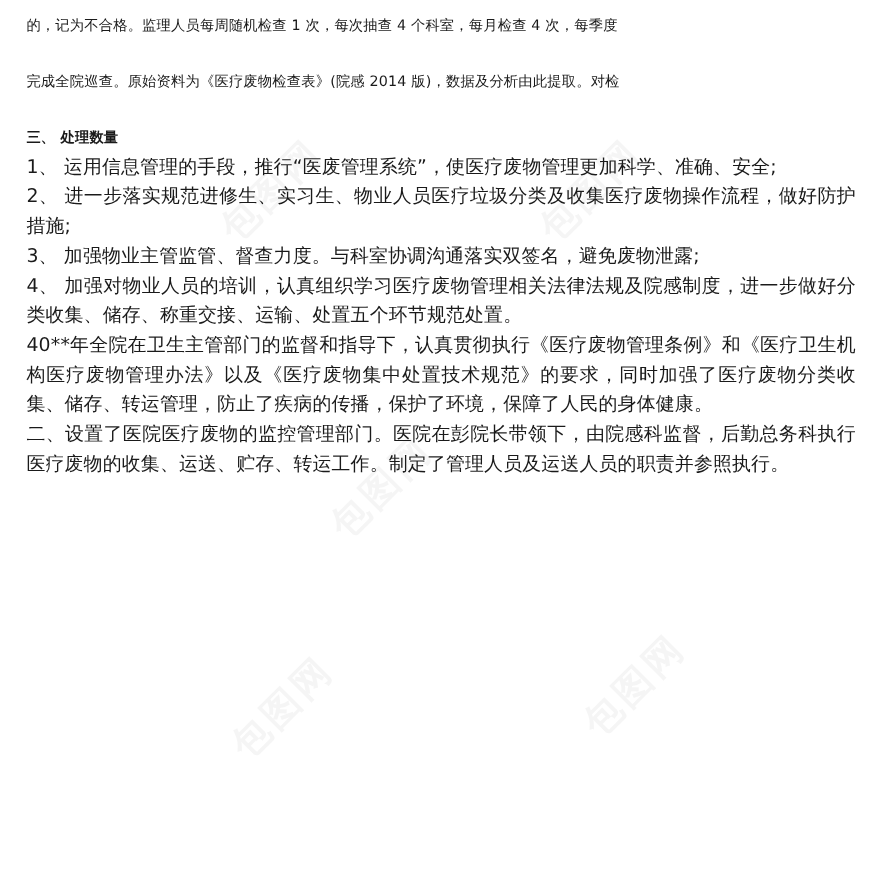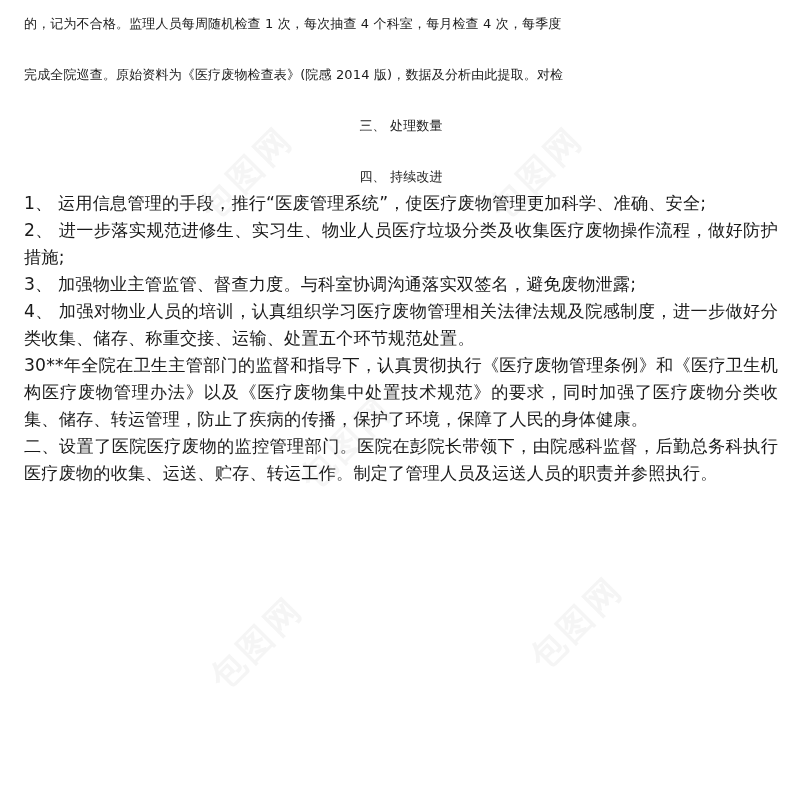--- a/index.html
+++ b/index.html
@@ -32,22 +32,21 @@
     margin-top: 24px;
   }
   .para {
     font-size: 17.2px;
     line-height: 27px;
     letter-spacing: 0.15px;
     text-align: justify;
     margin: 0;
   }
   .heading {
-    font-weight: normal;
-    text-align: center;
+    font-weight: bold;
   }
   .watermark {
     position: absolute;
     font-size: 34px;
     color: rgba(200, 200, 200, 0.18);
     transform: rotate(-45deg);
     pointer-events: none;
     white-space: nowrap;
     font-weight: bold;
     letter-spacing: 4px;
@@ -60,22 +59,21 @@
 <div class="watermark" style="left:480px; top:150px;">包图网</div>
 <div class="watermark" style="left:290px; top:420px;">包图网</div>
 <div class="watermark" style="left:200px; top:620px;">包图网</div>
 <div class="watermark" style="left:520px; top:600px;">包图网</div>
 
 <div class="page">
   <div class="line">的，记为不合格。监理人员每周随机检查 1 次，每次抽查 4 个科室，每月检查 4 次，每季度</div>
   <div class="line">完成全院巡查。原始资料为《医疗废物检查表》(院感 2014 版)，数据及分析由此提取。对检</div>
 
   <div class="line heading">三、  处理数量</div>
-  <div class="line heading">四、  持续改进</div>
 
   <p class="para">1、  运用信息管理的手段，推行“医废管理系统”，使医疗废物管理更加科学、准确、安全;</p>
   <p class="para">2、  进一步落实规范进修生、实习生、物业人员医疗垃圾分类及收集医疗废物操作流程，做好防护措施;</p>
   <p class="para">3、  加强物业主管监管、督查力度。与科室协调沟通落实双签名，避免废物泄露;</p>
   <p class="para">4、  加强对物业人员的培训，认真组织学习医疗废物管理相关法律法规及院感制度，进一步做好分类收集、储存、称重交接、运输、处置五个环节规范处置。</p>
 
-  <p class="para">30**年全院在卫生主管部门的监督和指导下，认真贯彻执行《医疗废物管理条例》和《医疗卫生机构医疗废物管理办法》以及《医疗废物集中处置技术规范》的要求，同时加强了医疗废物分类收集、储存、转运管理，防止了疾病的传播，保护了环境，保障了人民的身体健康。</p>
+  <p class="para">40**年全院在卫生主管部门的监督和指导下，认真贯彻执行《医疗废物管理条例》和《医疗卫生机构医疗废物管理办法》以及《医疗废物集中处置技术规范》的要求，同时加强了医疗废物分类收集、储存、转运管理，防止了疾病的传播，保护了环境，保障了人民的身体健康。</p>
   <p class="para">二、设置了医院医疗废物的监控管理部门。医院在彭院长带领下，由院感科监督，后勤总务科执行医疗废物的收集、运送、贮存、转运工作。制定了管理人员及运送人员的职责并参照执行。</p>
 </div>
 
 </body></html>

